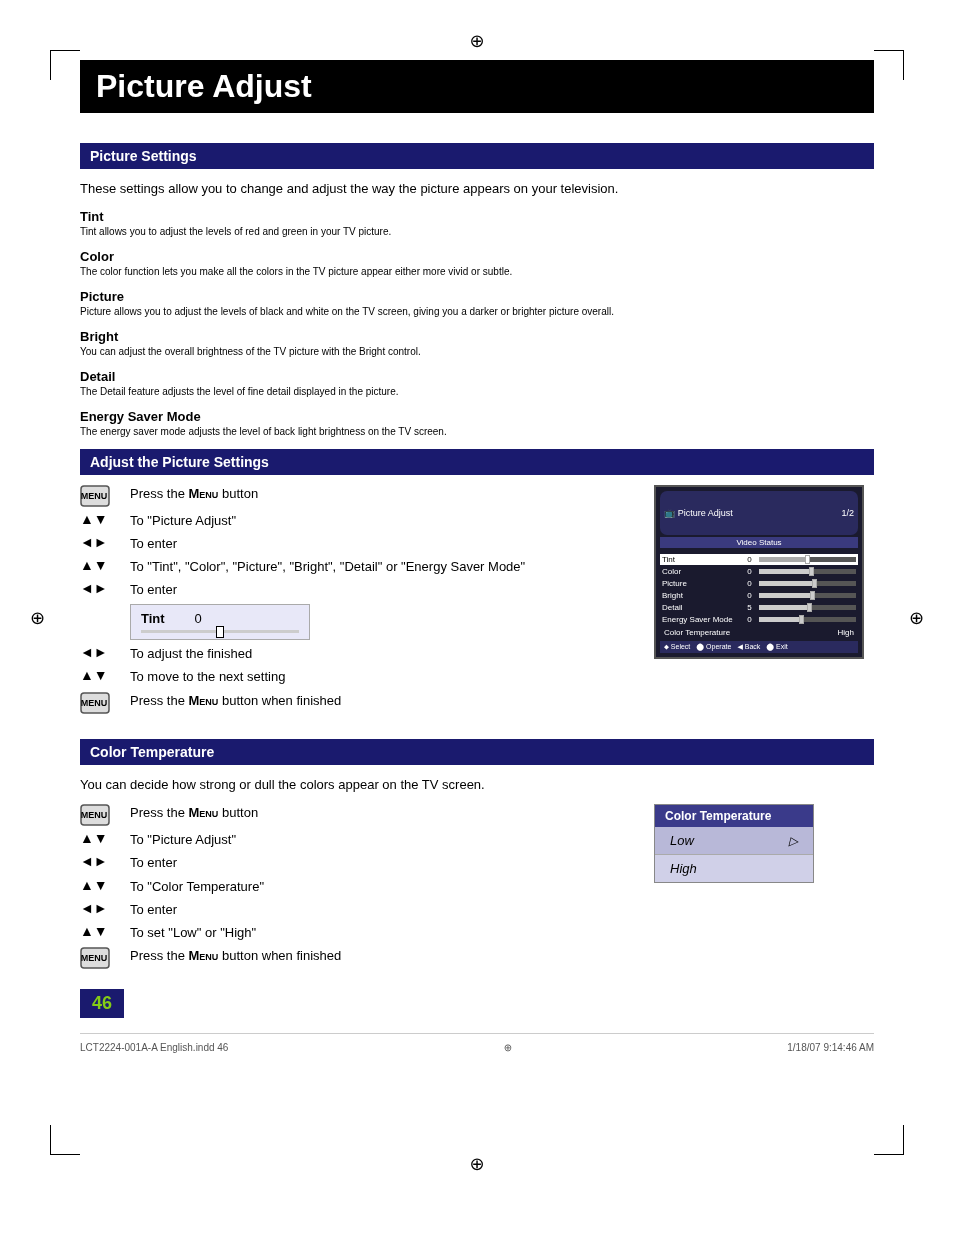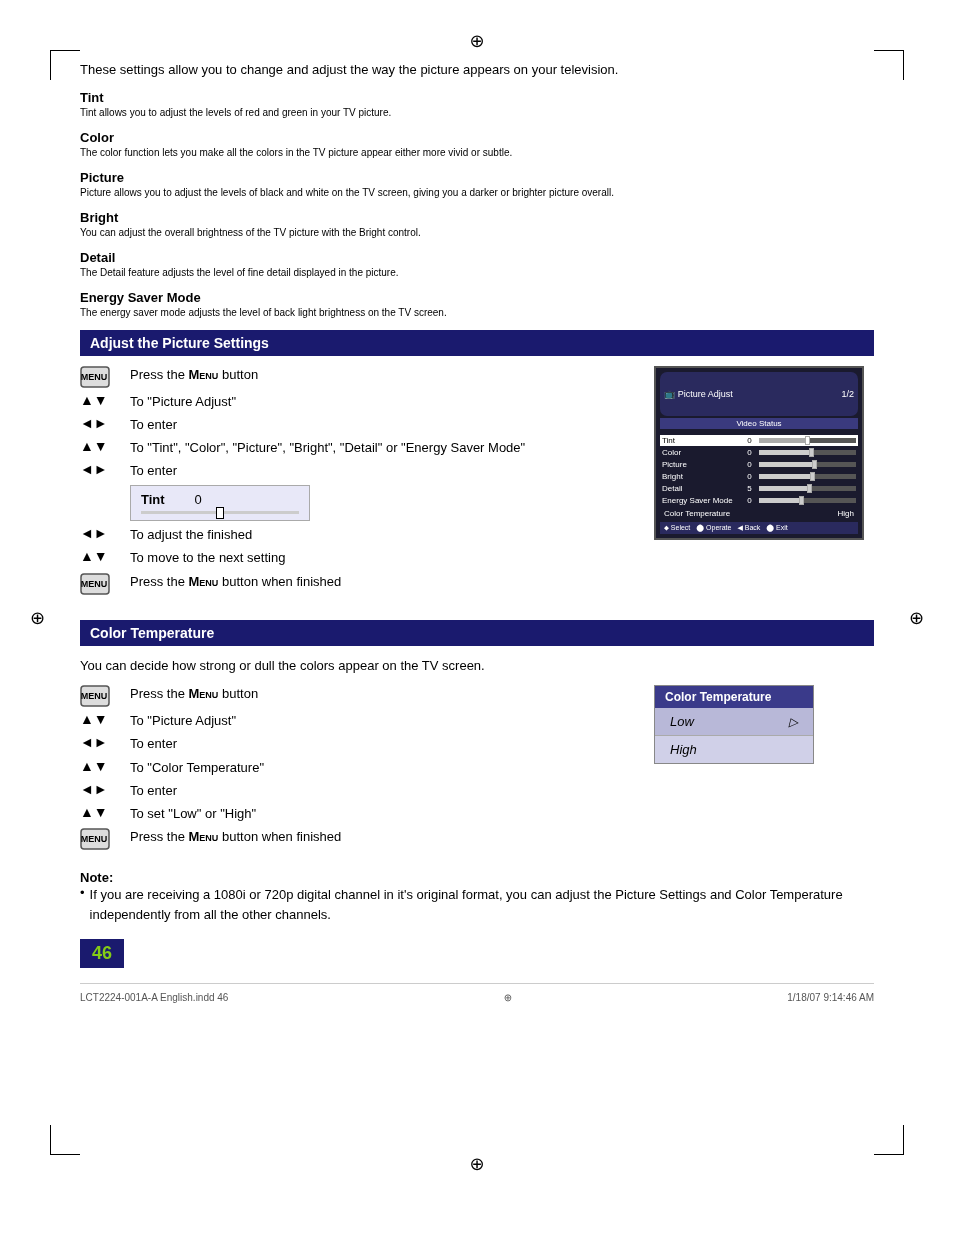--- a/index.html
+++ b/index.html
@@ -313,22 +313,28 @@
 <div class="corner-mark corner-br"></div>
 
 <div class="reg-mark reg-top">⊕</div>
 <div class="reg-mark reg-left">⊕</div>
 <div class="reg-mark reg-right">⊕</div>
 <div class="reg-mark reg-bottom">⊕</div>
 
 <div class="page">
 
   
-
-  
+  <div class="page-title-bar">
+    <span>Picture Adjust</span>
+  </div>
+
+  
+  <div class="section-header">
+    <span>Picture Settings</span>
+  </div>
 
   <div class="section-intro">
     <span>These settings allow you to change and adjust the way the picture appears on your television.</span>
   </div>
 
   
   <div class="subsection">
     <div class="subsection-title">Tint</div>
     <div class="subsection-body">Tint allows you to adjust the levels of red and green in your TV picture.</div>
   </div>
@@ -590,27 +596,20 @@
           <span class="ct-arrow">▷</span>
         </div>
         <div class="color-temp-option">
           <span>High</span>
         </div>
       </div>
     </div>
   </div>
 
   
-  <div class="note-section">
-    <div class="note-title">Note:</div>
-    <div class="note-bullet">
-      <span>•</span>
-      <span class="note-body">If you are receiving a 1080i or 720p digital channel in it's original format, you can adjust the Picture Settings and Color Temperature independently from all the other channels.</span>
-    </div>
-  </div>
 
   
   <div class="page-number-box">
     <span>46</span>
   </div>
 
   
   <div class="footer">
     <span>LCT2224-001A-A English.indd   46</span>
     <span>⊕</span>

